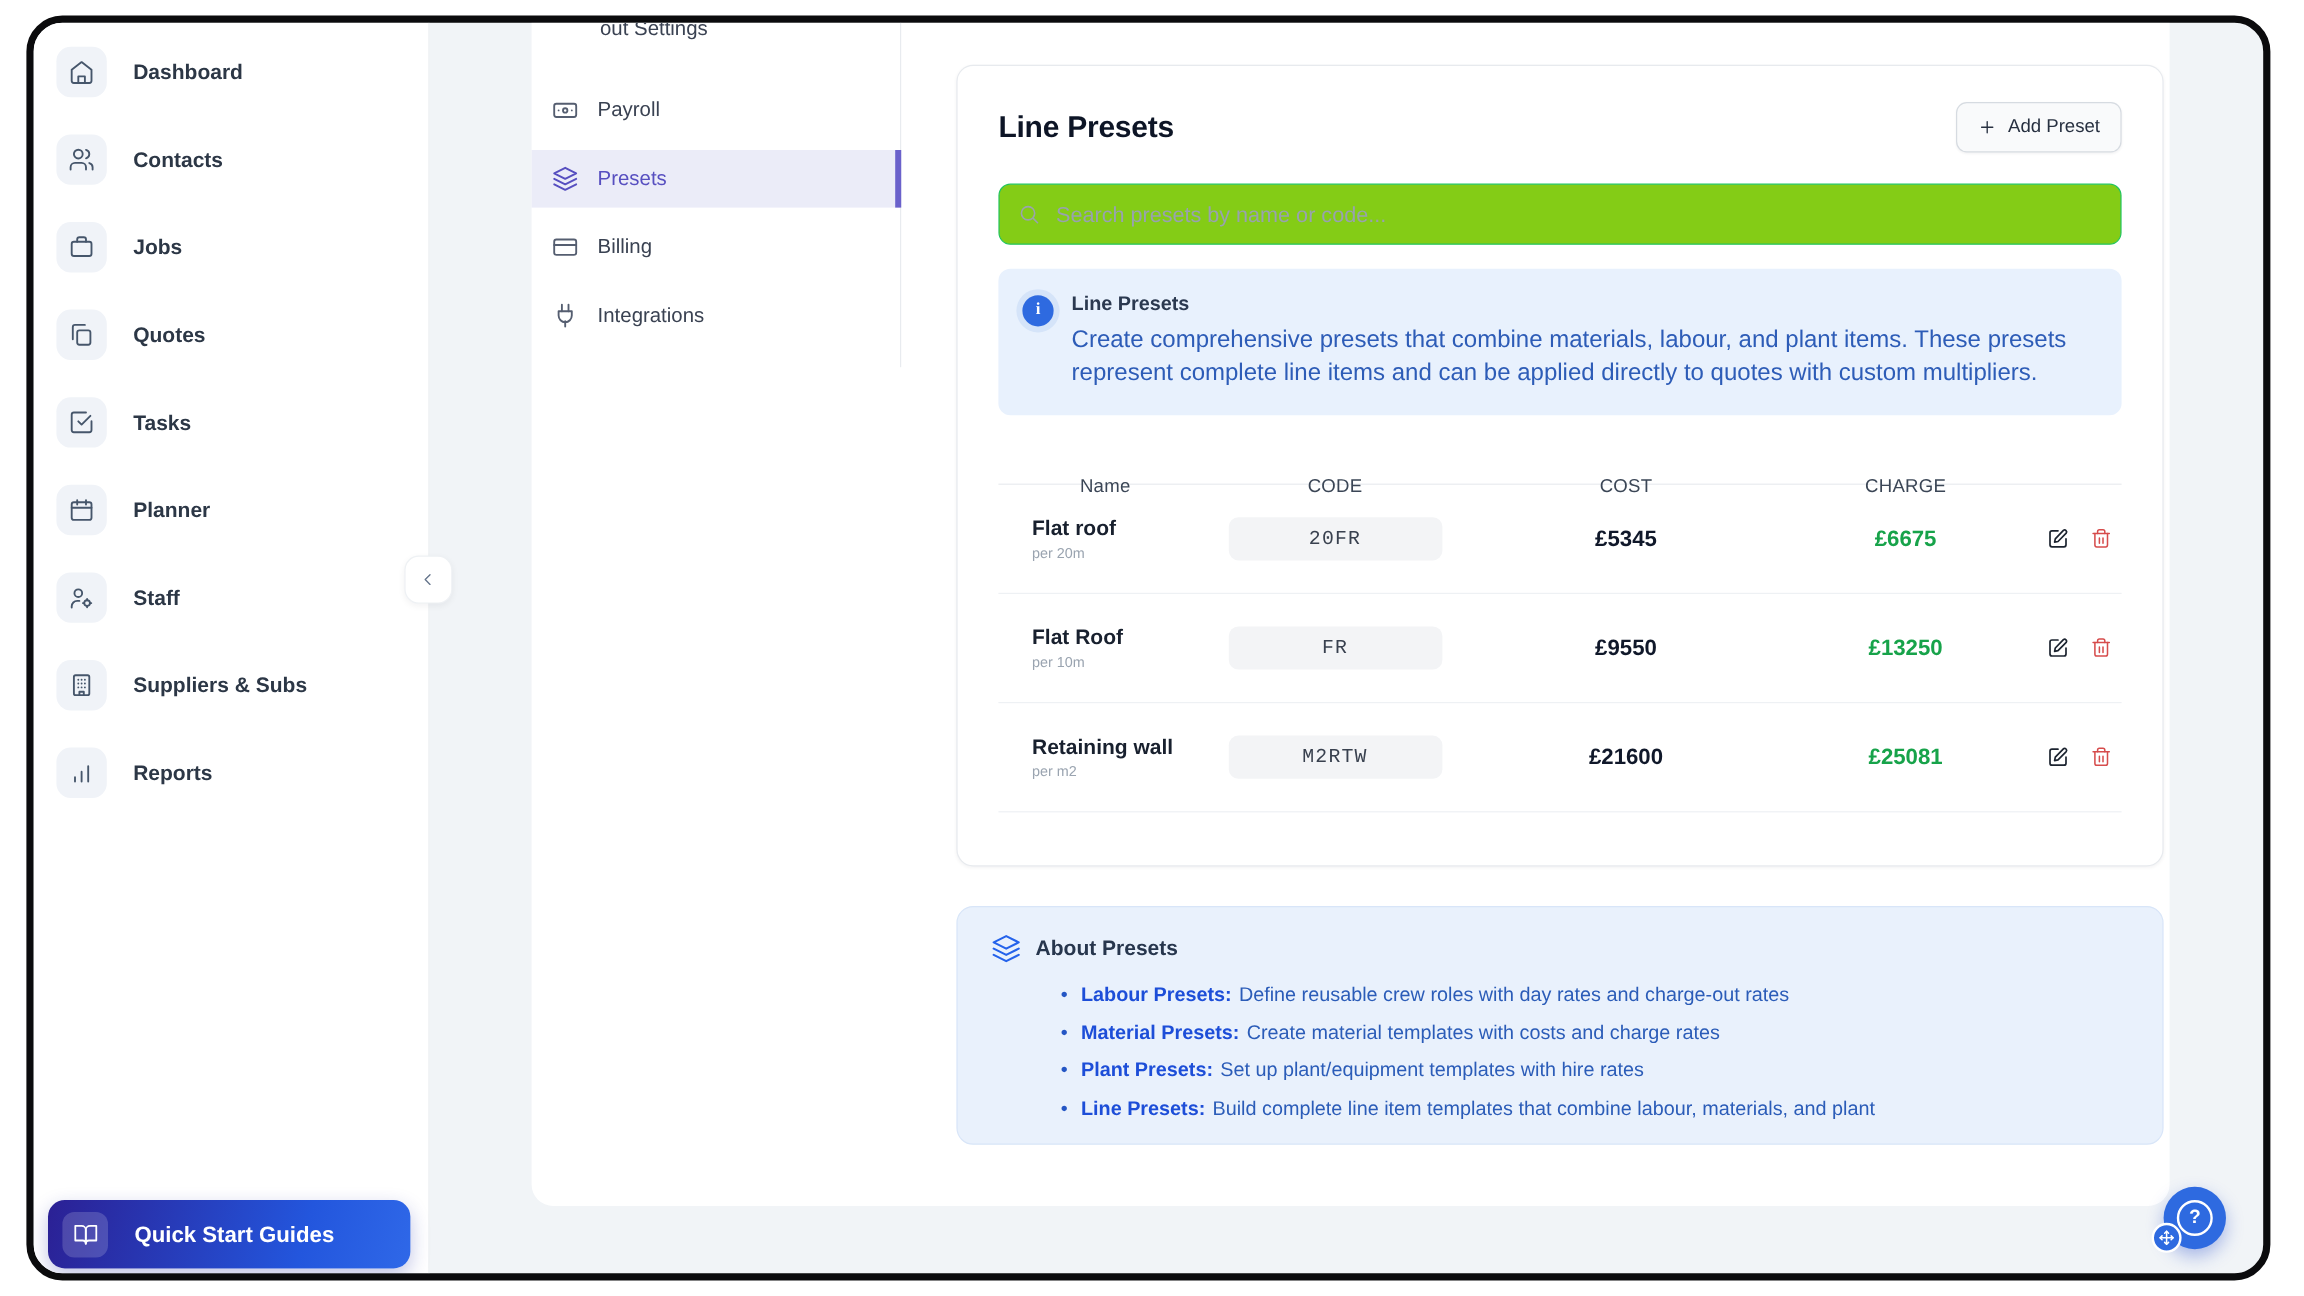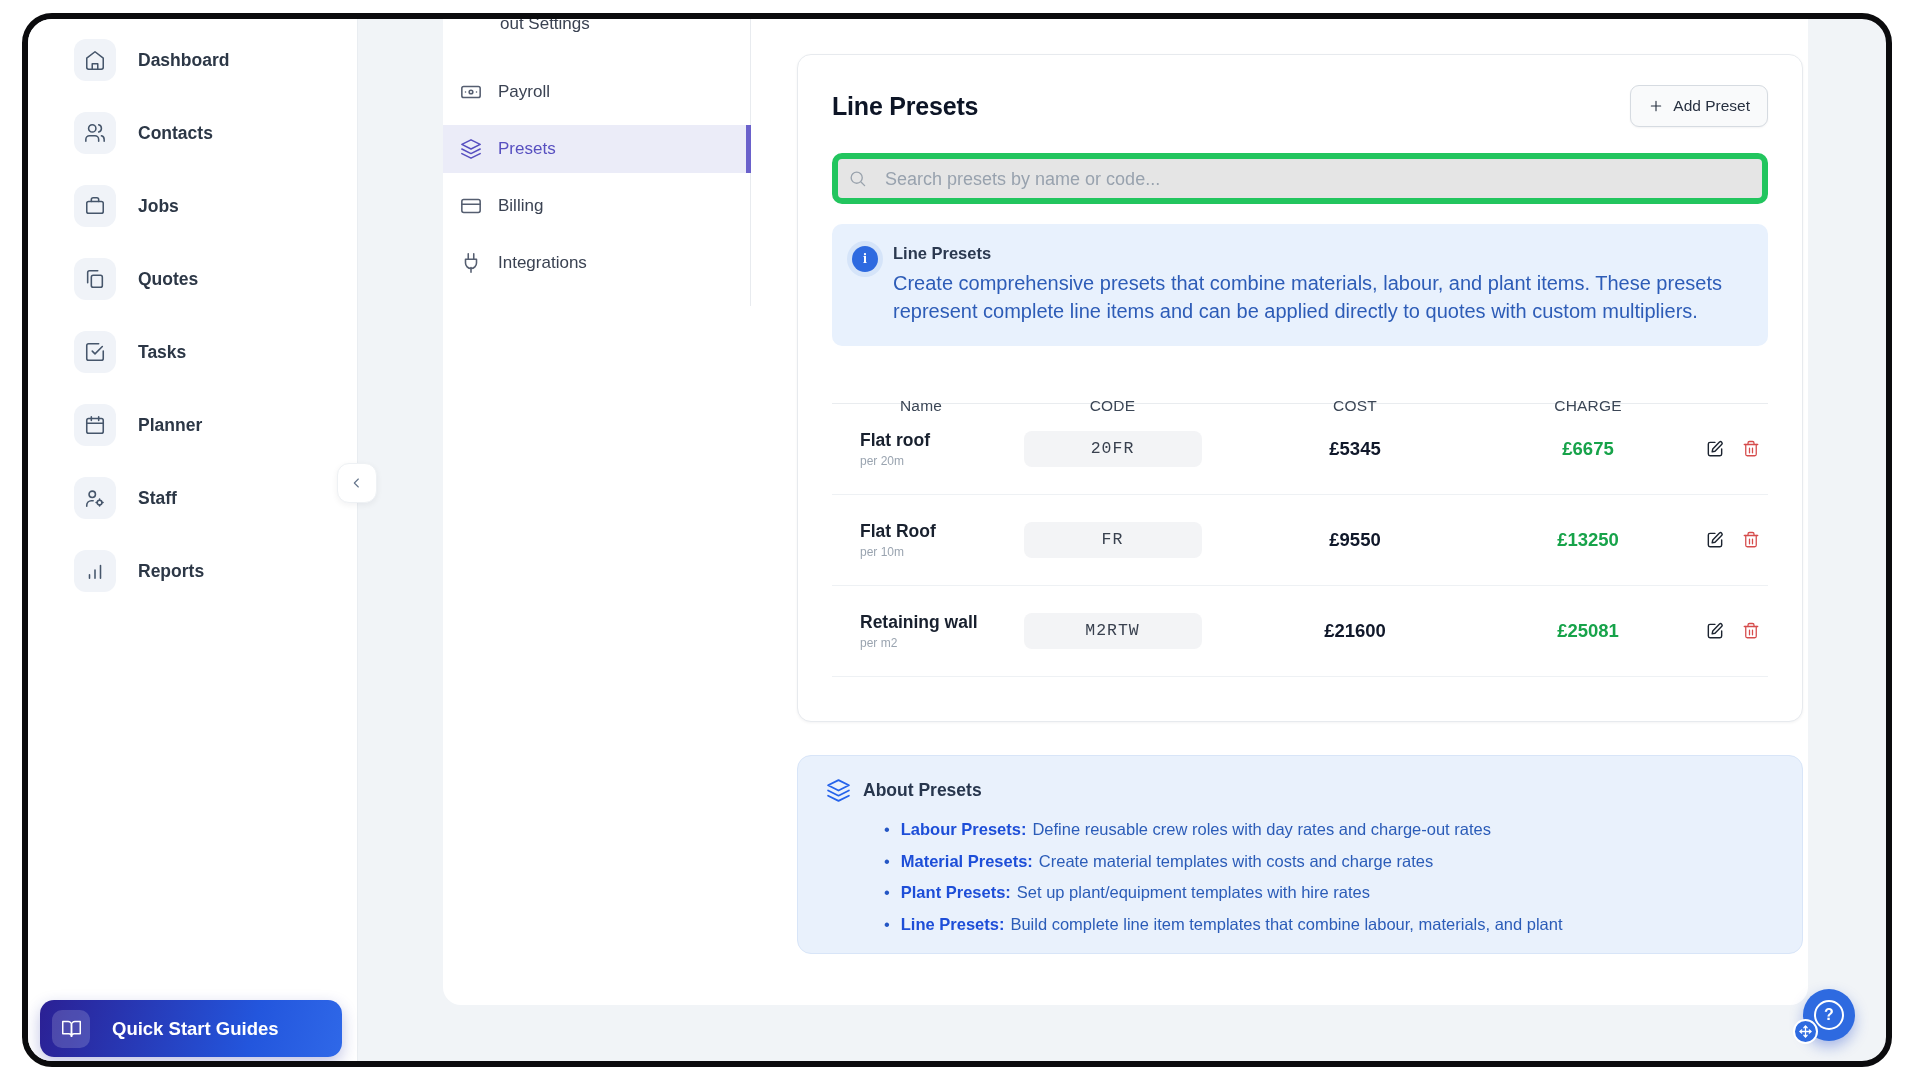--- a/index.html
+++ b/index.html
@@ -6,21 +6,21 @@
   html,body { width:1920px; height:1080px; background:#ffffff; font-family:"Liberation Sans", sans-serif; }
   .stage { position:relative; width:1920px; height:1080px; overflow:hidden; background:#fff; }
 
   
   .frame { position:absolute; left:22px; top:13px; width:1870px; height:1054px;
            border:6px solid #0b0b0d; border-radius:30px; background:#f1f4f7; overflow:hidden; }
 
   
   .sidebar { position:absolute; left:0; top:0; width:330px; height:100%; background:#fff;
              border-right:1px solid #e9edf1; }
-  .side-nav { position:absolute; left:0; top:20px; width:100%; display:flex; flex-direction:column; gap:31px; padding:0 0 0 46px; }
+  .side-nav { position:absolute; left:0; top:20px; width:100%; display:flex; flex-direction:column; gap:31px; padding:0 0 0 19px; }
   .side-item { display:flex; align-items:center; gap:22px; height:42px; cursor:pointer; }
   .side-tile { width:42px; height:42px; border-radius:12px; background:#f0f3f8; display:flex; align-items:center; justify-content:center; flex:0 0 auto; }
   .side-tile svg { width:22px; height:22px; stroke:#46566b; }
   .side-label { font-size:17.5px; font-weight:600; color:#2c3746; }
 
   .icon-stroke { fill:none; stroke-width:1.7; stroke-linecap:round; stroke-linejoin:round; }
 
   .quickstart { position:absolute; left:12px; bottom:4px; width:302px; height:57px; border-radius:14px;
                 background:linear-gradient(105deg,#2b2094 0%,#2356dd 70%,#2f68e8 100%);
                 display:flex; align-items:center; cursor:pointer; box-shadow:0 6px 16px rgba(30,40,160,.28); }
@@ -54,22 +54,22 @@
           padding:30px 34px 0 34px; }
   .card-head { display:flex; align-items:center; justify-content:space-between; }
   .page-title { font-size:25px; font-weight:700; color:#0d1526; letter-spacing:-.2px; }
   .add-btn { height:42px; padding:0 17px; display:flex; align-items:center; gap:9px; background:#f9fafb;
              border:1px solid #d6dbe1; border-radius:9px; cursor:pointer; box-shadow:0 1px 2px rgba(16,24,40,.05); }
   .add-btn svg { width:16px; height:16px; stroke:#273040; }
   .add-btn span { font-size:15.5px; font-weight:500; color:#273040; }
 
   .search-wrap { position:relative; margin-top:26px; }
   .search-wrap svg { position:absolute; left:16px; top:16px; width:19px; height:19px; stroke:#9aa3ad; }
-  .search-input { width:100%; height:51px; border:6px solid #22c55e; border-radius:10px; padding:2px 16px 0 47px;
-                  font-size:18px; color:#333; background:#e5e5e5; outline:none; font-family:"Liberation Sans", sans-serif; }
+  .search-input { width:100%; height:51px; border:1px solid #22c55e; border-radius:10px; padding:2px 16px 0 47px;
+                  font-size:18px; color:#333; background:#84cc16; outline:none; font-family:"Liberation Sans", sans-serif; }
   .search-input::placeholder { color:#98a2ae; }
 
   .banner { margin-top:20px; background:#e8f1fd; border-radius:10px; padding:20px 24px 21px 20px;
             display:flex; align-items:flex-start; }
   .info-dot { width:26px; height:26px; border-radius:50%; background:#2e6ae0; color:#fff; font-size:14px;
               font-weight:700; display:flex; align-items:center; justify-content:center; margin-top:2px;
               box-shadow:0 0 0 5px #d5e4f9; flex:0 0 auto; font-family:"Liberation Serif", serif; }
   .banner-texts { margin-left:15px; }
   .banner-title { font-size:16.5px; font-weight:600; color:#2b3950; }
   .banner-body { margin-top:7px; font-size:20px; line-height:27.5px; color:#2d5cb7; max-width:860px; }
@@ -189,20 +189,30 @@
             <svg viewBox="0 0 24 24" class="icon-stroke">
                 <circle cx="9" cy="8" r="3.5"></circle>
                 <path d="M3 21v-1a5 5 0 0 1 5-5h2"></path>
                 <circle cx="17" cy="17" r="2.6"></circle>
                 <path d="M17 13.2v1.2M17 19.6v1.2M20.8 17h-1.2M14.4 17h-1.2"></path>
               </svg>
           </span>
           <span class="side-label">Staff</span>
         </div>
 
+        <div class="side-item">
+          <span class="side-tile">
+            <svg viewBox="0 0 24 24" class="icon-stroke">
+                <rect x="5" y="3" width="14" height="18" rx="1.5"></rect>
+                <path d="M10 21v-3h4v3"></path>
+                <path d="M9 7h.01M12 7h.01M15 7h.01M9 10.5h.01M12 10.5h.01M15 10.5h.01M9 14h.01M12 14h.01M15 14h.01"></path>
+              </svg>
+          </span>
+          <span class="side-label">Suppliers &amp; Subs</span>
+        </div>
 
         <div class="side-item">
           <span class="side-tile">
             <svg viewBox="0 0 24 24" class="icon-stroke">
                 <path d="M6 20v-4M12 20v-9M18 20V6"></path>
               </svg>
           </span>
           <span class="side-label">Reports</span>
         </div>
 

